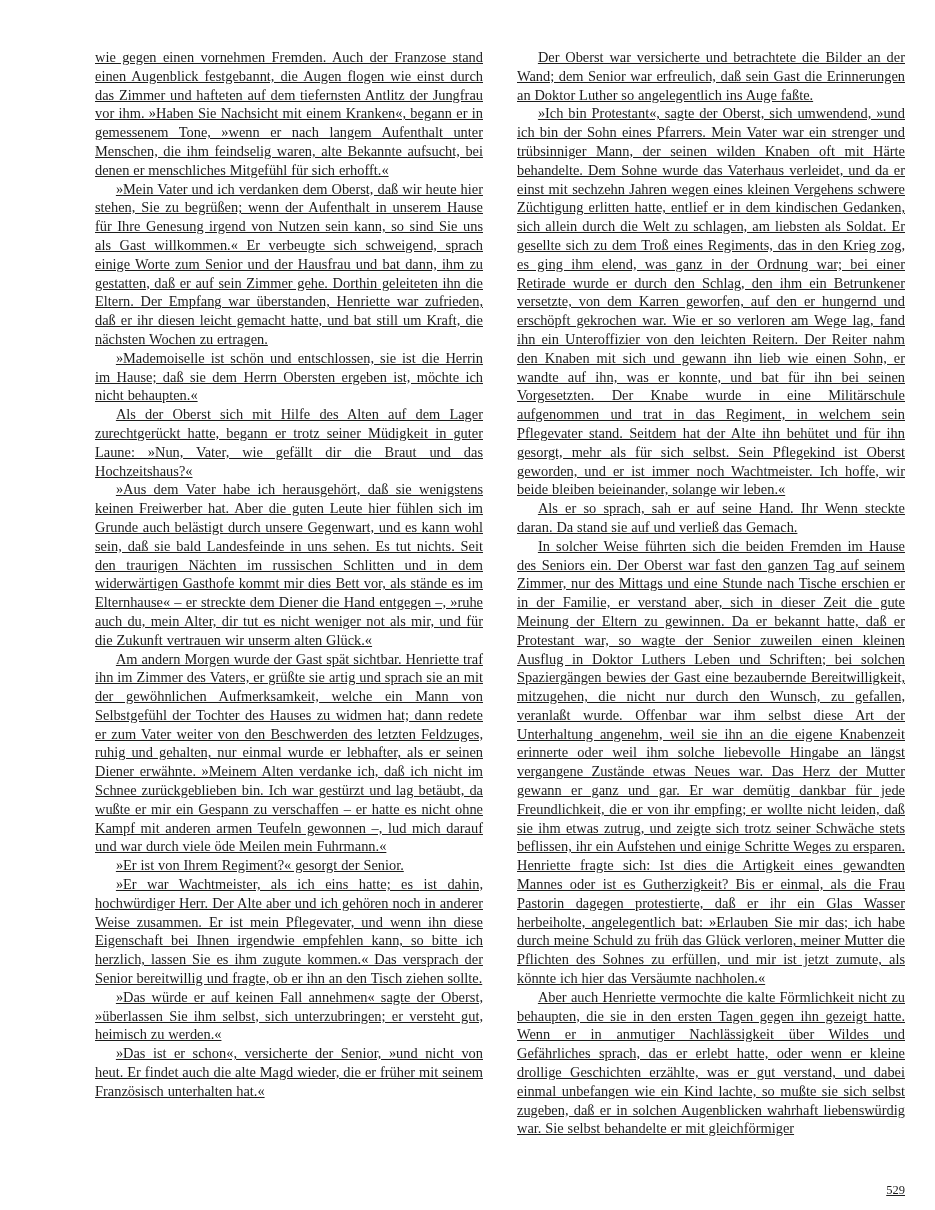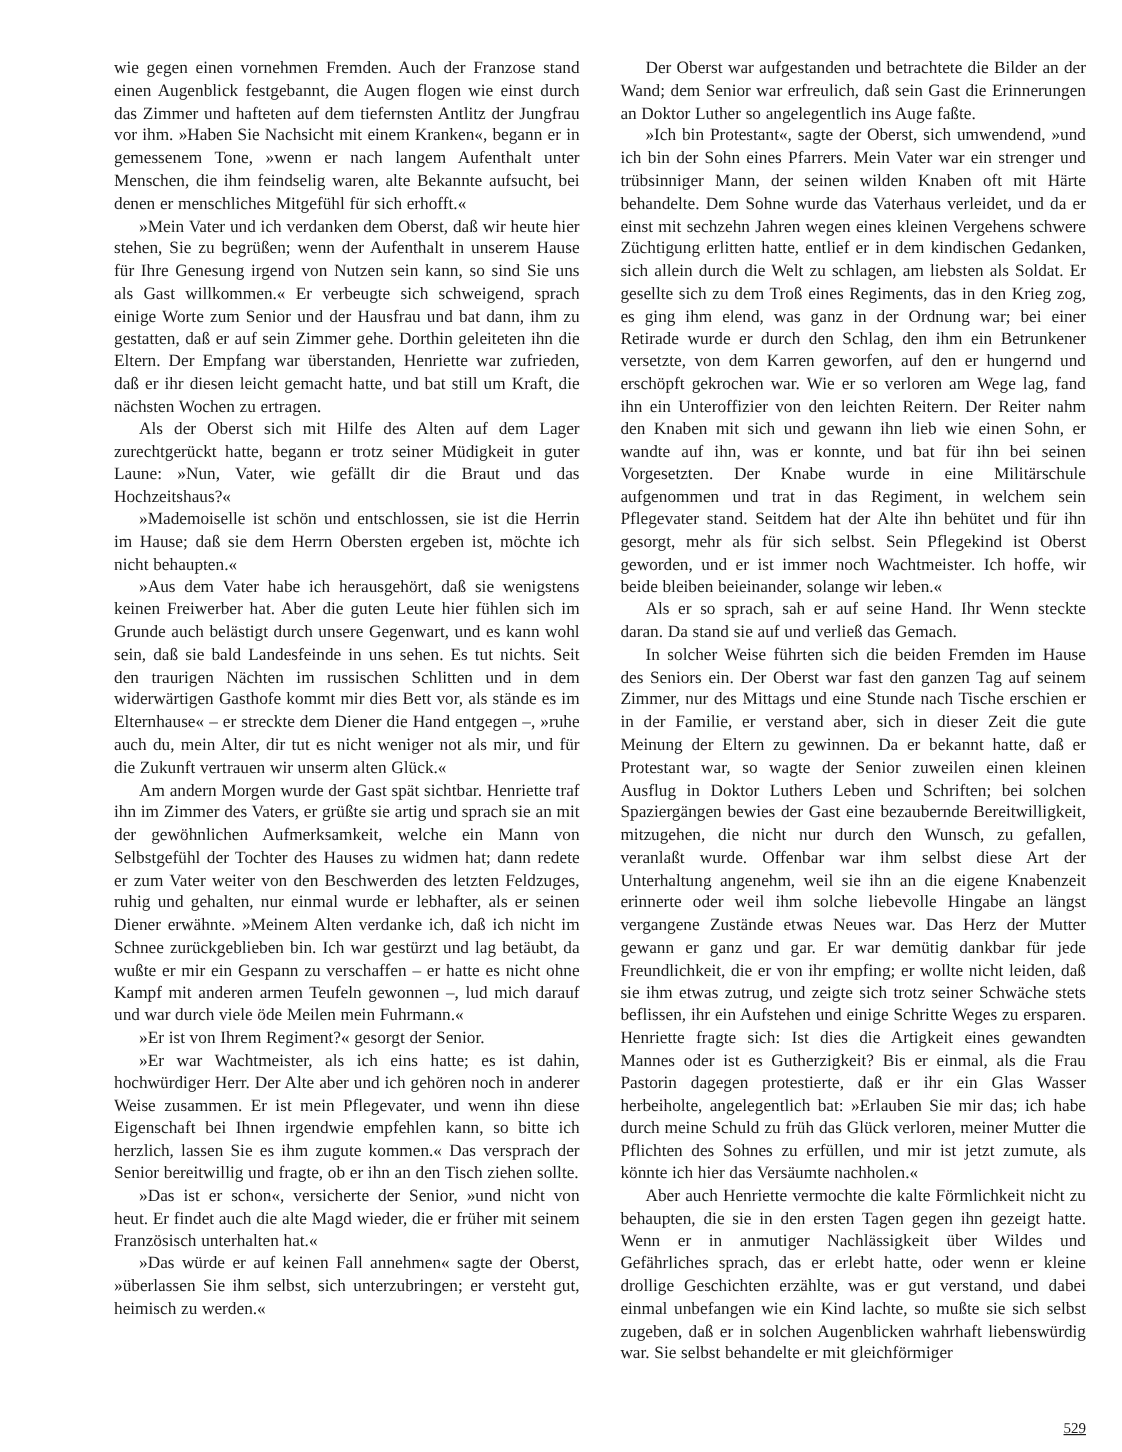--- a/index.html
+++ b/index.html
@@ -14,20 +14,21 @@
     box-sizing: border-box;
     background: #ffffff;
     padding: 48px 30px 30px 95px;
     overflow: hidden;
     font-family: "Liberation Serif", "DejaVu Serif", serif;
     color: #1c1c1c;
   }
   .columns {
     display: flex;
     gap: 34px;
+    text-decoration: underline;
   }
   .column {
     flex: 1 1 0;
     font-size: 14.4px;
     line-height: 18.8px;
     text-align: justify;
     hyphens: auto;
     -webkit-hyphens: auto;
     word-spacing: 0.02em;
   }
@@ -48,31 +49,31 @@
   }
 </style>
 </head>
 <body>
 
 <div class="page">
   <div class="columns">
     <div class="column" id="col-left">
         <p class="">wie gegen einen vornehmen Fremden. Auch der Franzose stand einen Augenblick festgebannt, die Augen flogen wie einst durch das Zimmer und hafteten auf dem tiefernsten Antlitz der Jungfrau vor ihm. »Haben Sie Nachsicht mit einem Kranken«, begann er in gemessenem Tone, »wenn er nach langem Aufenthalt unter Menschen, die ihm feindselig waren, alte Bekannte aufsucht, bei denen er menschliches Mitgefühl für sich erhofft.«</p>
         <p class="indent">»Mein Vater und ich verdanken dem Oberst, daß wir heute hier stehen, Sie zu begrüßen; wenn der Aufenthalt in unserem Hause für Ihre Genesung irgend von Nutzen sein kann, so sind Sie uns als Gast willkommen.« Er verbeugte sich schweigend, sprach einige Worte zum Senior und der Hausfrau und bat dann, ihm zu gestatten, daß er auf sein Zimmer gehe. Dorthin geleiteten ihn die Eltern. Der Empfang war überstanden, Henriette war zufrieden, daß er ihr diesen leicht gemacht hatte, und bat still um Kraft, die nächsten Wochen zu ertragen.</p>
+        <p class="indent">»Mademoiselle ist schön und entschlossen, sie ist die Herrin im Hause; daß sie dem Herrn Obersten ergeben ist, möchte ich nicht behaupten.«</p>
         <p class="indent">Als der Oberst sich mit Hilfe des Alten auf dem Lager zurechtgerückt hatte, begann er trotz seiner Müdigkeit in guter Laune: »Nun, Vater, wie gefällt dir die Braut und das Hochzeitshaus?«</p>
-        <p class="indent">»Mademoiselle ist schön und entschlossen, sie ist die Herrin im Hause; daß sie dem Herrn Obersten ergeben ist, möchte ich nicht behaupten.«</p>
         <p class="indent">»Aus dem Vater habe ich herausgehört, daß sie wenigstens keinen Freiwerber hat. Aber die guten Leute hier fühlen sich im Grunde auch belästigt durch unsere Gegenwart, und es kann wohl sein, daß sie bald Landesfeinde in uns sehen. Es tut nichts. Seit den traurigen Nächten im russischen Schlitten und in dem widerwärtigen Gasthofe kommt mir dies Bett vor, als stände es im Elternhause« – er streckte dem Diener die Hand entgegen –, »ruhe auch du, mein Alter, dir tut es nicht weniger not als mir, und für die Zukunft vertrauen wir unserm alten Glück.«</p>
         <p class="indent">Am andern Morgen wurde der Gast spät sichtbar. Henriette traf ihn im Zimmer des Vaters, er grüßte sie artig und sprach sie an mit der gewöhnlichen Aufmerksamkeit, welche ein Mann von Selbstgefühl der Tochter des Hauses zu widmen hat; dann redete er zum Vater weiter von den Beschwerden des letzten Feldzuges, ruhig und gehalten, nur einmal wurde er lebhafter, als er seinen Diener erwähnte. »Meinem Alten verdanke ich, daß ich nicht im Schnee zurückgeblieben bin. Ich war gestürzt und lag betäubt, da wußte er mir ein Gespann zu verschaffen – er hatte es nicht ohne Kampf mit anderen armen Teufeln gewonnen –, lud mich darauf und war durch viele öde Meilen mein Fuhrmann.«</p>
         <p class="indent">»Er ist von Ihrem Regiment?« gesorgt der Senior.</p>
         <p class="indent">»Er war Wachtmeister, als ich eins hatte; es ist dahin, hochwürdiger Herr. Der Alte aber und ich gehören noch in anderer Weise zusammen. Er ist mein Pflegevater, und wenn ihn diese Eigenschaft bei Ihnen irgendwie empfehlen kann, so bitte ich herzlich, lassen Sie es ihm zugute kommen.« Das versprach der Senior bereitwillig und fragte, ob er ihn an den Tisch ziehen sollte.</p>
+        <p class="indent">»Das würde er auf keinen Fall annehmen« sagte der Oberst, »überlassen Sie ihm selbst, sich unterzubringen; er versteht gut, heimisch zu werden.«</p>
         <p class="indent">»Das ist er schon«, versicherte der Senior, »und nicht von heut. Er findet auch die alte Magd wieder, die er früher mit seinem Französisch unterhalten hat.«</p>
-        <p class="indent">»Das würde er auf keinen Fall annehmen« sagte der Oberst, »überlassen Sie ihm selbst, sich unterzubringen; er versteht gut, heimisch zu werden.«</p>
       </div>
     <div class="column" id="col-right">
-        <p class="indent">Der Oberst war aufgestanden und betrachtete die Bilder an der Wand; dem Senior war erfreulich, daß sein Gast die Erinnerungen an Doktor Luther so angelegentlich ins Auge faßte.</p>
+        <p class="indent">Der Oberst war versicherte und betrachtete die Bilder an der Wand; dem Senior war erfreulich, daß sein Gast die Erinnerungen an Doktor Luther so angelegentlich ins Auge faßte.</p>
         <p class="indent">»Ich bin Protestant«, sagte der Oberst, sich umwendend, »und ich bin der Sohn eines Pfarrers. Mein Vater war ein strenger und trübsinniger Mann, der seinen wilden Knaben oft mit Härte behandelte. Dem Sohne wurde das Vaterhaus verleidet, und da er einst mit sechzehn Jahren wegen eines kleinen Vergehens schwere Züchtigung erlitten hatte, entlief er in dem kindischen Gedanken, sich allein durch die Welt zu schlagen, am liebsten als Soldat. Er gesellte sich zu dem Troß eines Regiments, das in den Krieg zog, es ging ihm elend, was ganz in der Ordnung war; bei einer Retirade wurde er durch den Schlag, den ihm ein Betrunkener versetzte, von dem Karren geworfen, auf den er hungernd und erschöpft gekrochen war. Wie er so verloren am Wege lag, fand ihn ein Unteroffizier von den leichten Reitern. Der Reiter nahm den Knaben mit sich und gewann ihn lieb wie einen Sohn, er wandte auf ihn, was er konnte, und bat für ihn bei seinen Vorgesetzten. Der Knabe wurde in eine Militärschule aufgenommen und trat in das Regiment, in welchem sein Pflegevater stand. Seitdem hat der Alte ihn behütet und für ihn gesorgt, mehr als für sich selbst. Sein Pflegekind ist Oberst geworden, und er ist immer noch Wachtmeister. Ich hoffe, wir beide bleiben beieinander, solange wir leben.«</p>
         <p class="indent">Als er so sprach, sah er auf seine Hand. Ihr Wenn steckte daran. Da stand sie auf und verließ das Gemach.</p>
         <p class="indent">In solcher Weise führten sich die beiden Fremden im Hause des Seniors ein. Der Oberst war fast den ganzen Tag auf seinem Zimmer, nur des Mittags und eine Stunde nach Tische erschien er in der Familie, er verstand aber, sich in dieser Zeit die gute Meinung der Eltern zu gewinnen. Da er bekannt hatte, daß er Protestant war, so wagte der Senior zuweilen einen kleinen Ausflug in Doktor Luthers Leben und Schriften; bei solchen Spaziergängen bewies der Gast eine bezaubernde Bereitwilligkeit, mitzugehen, die nicht nur durch den Wunsch, zu gefallen, veranlaßt wurde. Offenbar war ihm selbst diese Art der Unterhaltung angenehm, weil sie ihn an die eigene Knabenzeit erinnerte oder weil ihm solche liebevolle Hingabe an längst vergangene Zustände etwas Neues war. Das Herz der Mutter gewann er ganz und gar. Er war demütig dankbar für jede Freundlichkeit, die er von ihr empfing; er wollte nicht leiden, daß sie ihm etwas zutrug, und zeigte sich trotz seiner Schwäche stets beflissen, ihr ein Aufstehen und einige Schritte Weges zu ersparen. Henriette fragte sich: Ist dies die Artigkeit eines gewandten Mannes oder ist es Gutherzigkeit? Bis er einmal, als die Frau Pastorin dagegen protestierte, daß er ihr ein Glas Wasser herbeiholte, angelegentlich bat: »Erlauben Sie mir das; ich habe durch meine Schuld zu früh das Glück verloren, meiner Mutter die Pflichten des Sohnes zu erfüllen, und mir ist jetzt zumute, als könnte ich hier das Versäumte nachholen.«</p>
         <p class="indent">Aber auch Henriette vermochte die kalte Förmlichkeit nicht zu behaupten, die sie in den ersten Tagen gegen ihn gezeigt hatte. Wenn er in anmutiger Nachlässigkeit über Wildes und Gefährliches sprach, das er erlebt hatte, oder wenn er kleine drollige Geschichten erzählte, was er gut verstand, und dabei einmal unbefangen wie ein Kind lachte, so mußte sie sich selbst zugeben, daß er in solchen Augenblicken wahrhaft liebenswürdig war. Sie selbst behandelte er mit gleichförmiger</p>
       </div>
   </div>
   <div class="page-number">529</div>
 </div>
 
 </body></html>

